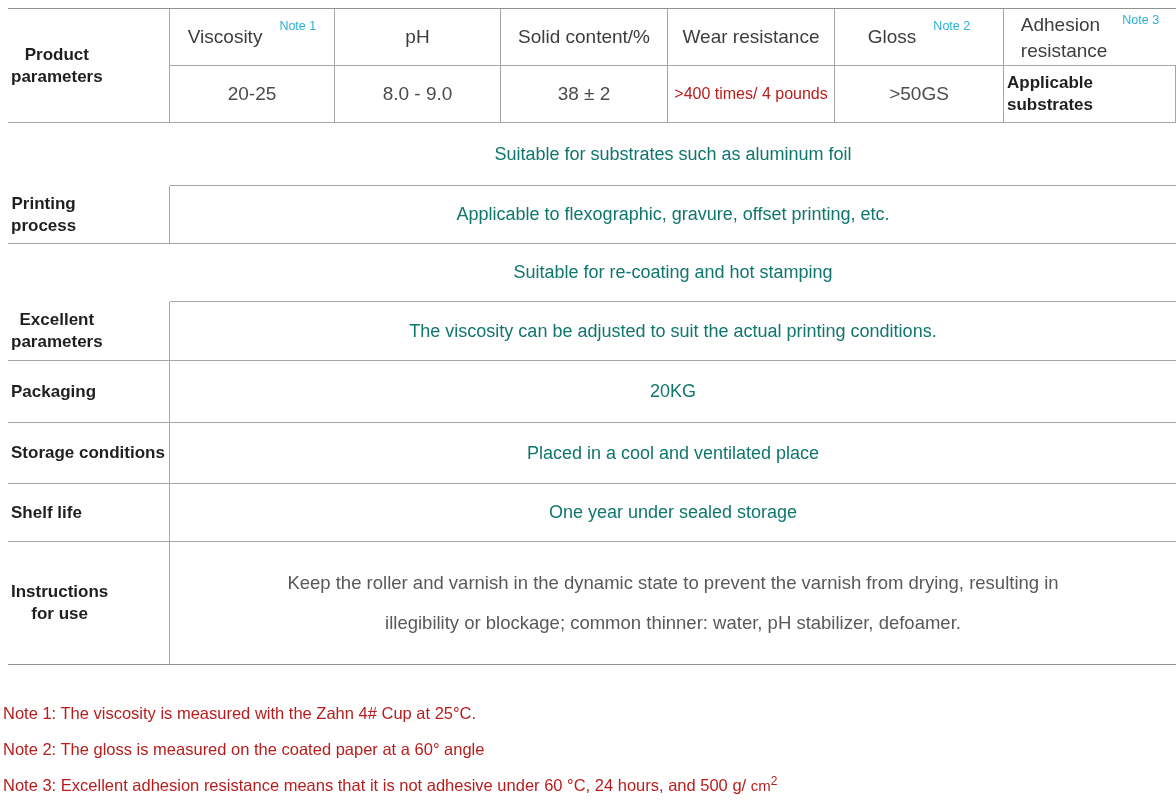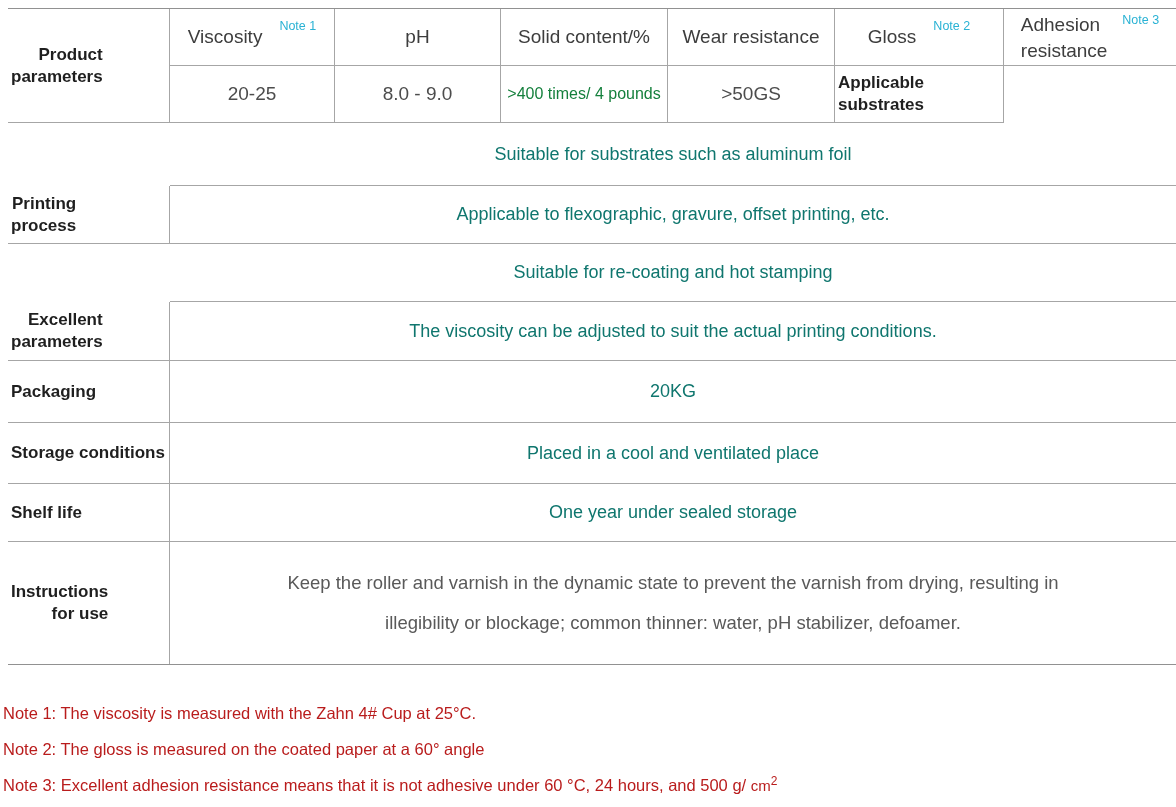--- a/index.html
+++ b/index.html
@@ -22,33 +22,33 @@
   }
   .cell { display: flex; align-items: center; justify-content: center; }
   .bb { border-bottom: 1px solid #a6a6a6; }
   .br { border-right: 1px solid #a6a6a6; }
 
   .corner { grid-column: 1; grid-row: span 2; justify-content: flex-start; }
   .row-label { justify-content: flex-start; }
   .label-text {
     padding-left: 3px;
     font-size: 17px; font-weight: 700; color: #1f1f1f; line-height: 22px;
-    text-align: right;
+    text-align: center;
   }
   .content-cell { grid-column: 2 / 8; }
 
   .hdr { font-size: 19px; color: #3d3d3d; }
   .hdr-pair { display: flex; align-items: flex-start; }
   .two-line { text-align: left; line-height: 23px; }
   .sup {
     color: #29b2d4; font-size: 12.5px; position: relative; top: -7px;
     margin-left: 17px; white-space: nowrap;
   }
   .val { font-size: 19px; color: #4c4c4c; }
-  .val-small { font-size: 16px; color: #15803d; white-space: nowrap; text-align: right; }
+  .val-small { font-size: 16px; color: #b91c1c; white-space: nowrap; text-align: right; }
   .body-text { font-size: 18px; color: #0f766e; text-align: center; }
   .instructions { flex-direction: column; justify-content: center; text-align: center; }
   .instr-line { font-size: 18.5px; line-height: 40px; color: #595959; white-space: nowrap; }
 
   
   .footnotes { position: absolute; top: 703px; left: 3px; }
   .footnote {
     font-size: 16.5px; line-height: 21px; color: #b91c1c; margin-bottom: 15px;
     white-space: nowrap;
   }
@@ -95,20 +95,21 @@
         <div>
           <span>Adhesion</span>
           <span class="sup">Note 3</span>
         </div>
         <div>resistance</div>
       </div>
     </div>
 
     <div class="cell val br bb">20-25</div>
     <div class="cell val br bb">8.0 - 9.0</div>
+    <div class="cell val br bb">38 ± 2</div>
     <div class="cell val-small br bb">&gt;400 times/ 4 pounds</div>
     <div class="cell val br bb">&gt;50GS</div>
 
     <div class="cell row-label br bb">
       <div class="label-text">
         <div>Applicable</div>
         <div>substrates</div>
       </div>
     </div>
     <div class="cell content-cell bb">

